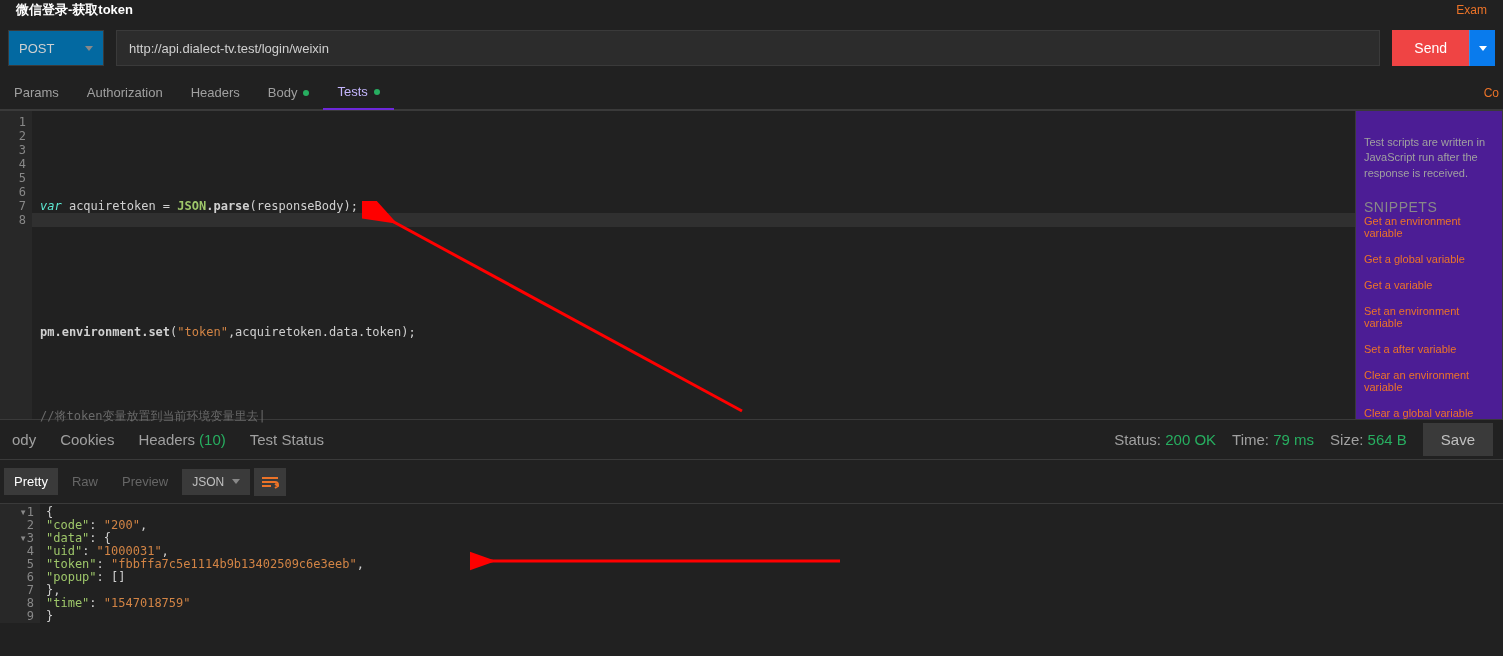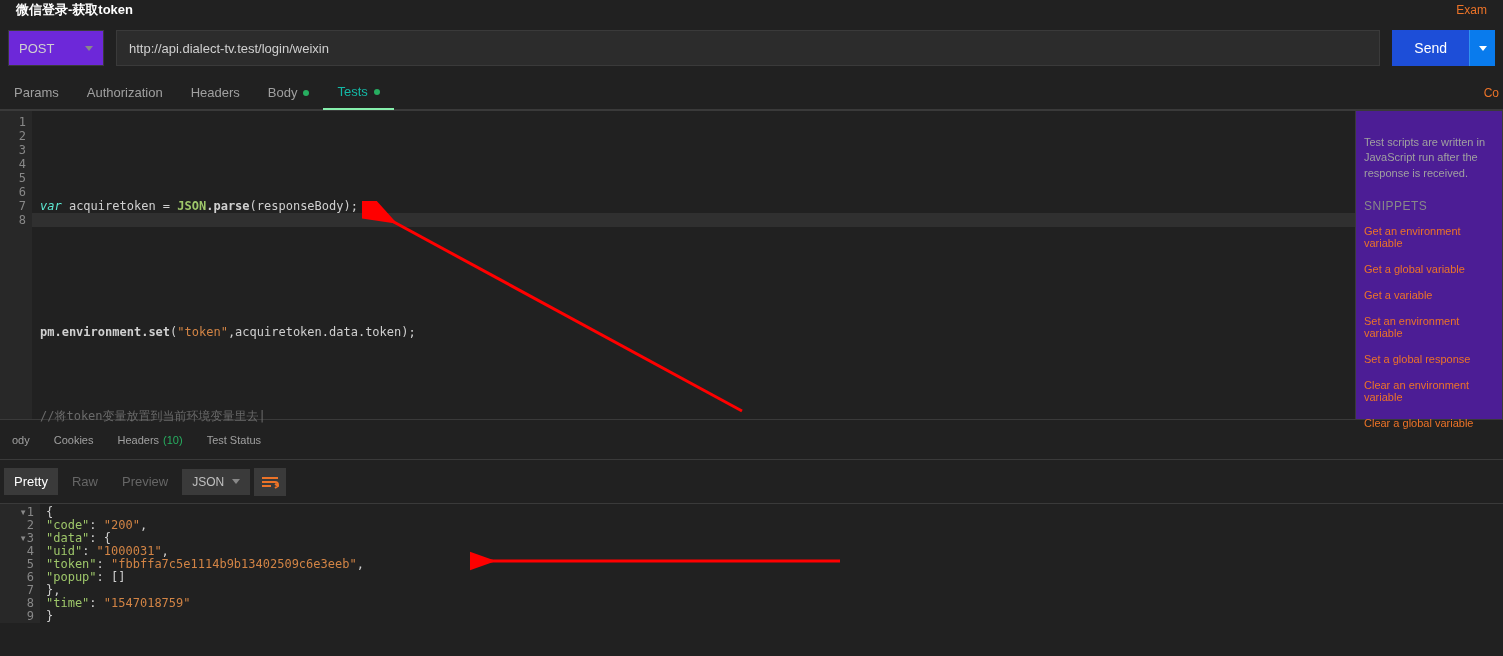--- a/index.html
+++ b/index.html
@@ -11,68 +11,68 @@
     width: 1503px;
     height: 656px;
     overflow: hidden;
   }
   .crumb-bar { display: flex; align-items: center; justify-content: space-between; height: 20px; padding: 0 16px; }
   .crumb { color: #fff; font-size: 13px; font-weight: bold; }
   .exam-link { color: #ec7328; cursor: pointer; }
 
   .req-row { display: flex; align-items: center; gap: 12px; height: 56px; padding: 10px 8px; }
   .method-select {
-    width: 96px; height: 36px; background: #6d28d9; border: 1px solid #3a3a3a;
+    width: 96px; height: 36px; background: #0369a1; border: 1px solid #3a3a3a;
     display: flex; align-items: center; justify-content: space-between;
     padding: 0 10px; color: #d0d0d0; font-size: 13px; cursor: pointer;
   }
   .caret-down { width:0; height:0; border-left:4px solid transparent; border-right:4px solid transparent; border-top:5px solid #888; }
   .url-input {
     flex: 1; height: 36px; background: #2c2c2c; border: 1px solid #3a3a3a;
     color: #d0d0d0; padding: 0 12px; font-size: 13px; outline: none;
   }
   .send-btn {
     display: flex; height: 36px;
   }
   .send-main {
-    background: #1d4ed8; color: #fff; padding: 0 22px;
+    background: #ef4444; color: #fff; padding: 0 22px;
     display: flex; align-items: center; font-size: 14px; font-weight: 500; cursor: pointer;
   }
   .send-drop {
     background: #097bed; width: 26px; border-left: 1px solid #2e92f0;
     display: flex; align-items: center; justify-content: center; cursor: pointer;
   }
 
   .req-tabs { display: flex; align-items: center; height: 34px; border-bottom: 1px solid #3a3a3a; padding-left: 0; }
   .rtab { padding: 0 14px; height: 34px; display:flex; align-items:center; color: #a0a0a0; font-size: 13px; cursor: pointer; gap:6px; }
-  .rtab.active { color: #14b8a6; border-bottom: 2px solid #86efac; }
+  .rtab.active { color: #c4b5fd; border-bottom: 2px solid #6d28d9; }
   .dot-green { width:6px; height:6px; border-radius:50%; background:#27ae60; }
   .co-link { margin-left:auto; color:#ec7328; padding-right:4px; }
 
   .editor-wrap { display: flex; height: 310px; }
   .code-area { flex:1; display:flex; border:1px solid #3a3a3a; border-left:none; border-right:none; position: relative; }
   .gutter { width: 32px; background:#282828; color:#888; font-family: Consolas, monospace; font-size:12px; text-align:right; padding: 4px 6px 0 0; line-height:14px; }
   .gutter div { height:14px; }
   .code-lines { flex:1; font-family: Consolas, monospace; font-size:12px; padding: 4px 0 0 8px; line-height:14px; white-space: pre; position: relative; }
   .code-lines .ln { height:14px; }
   .kw { color:#5eead4; font-style:italic; }
   .fn { color:#d0d0d0; font-weight:bold; }
   .cls { color:#9ec76a; font-weight:bold; }
   .prop { color:#d0d0d0; }
   .str { color:#d28445; }
   .cmt { color:#6a6a6a; }
   .sep { color:#d0d0d0; }
   .line-hl { position:absolute; left:0; right:0; top:102px; height:14px; background:#303030; z-index:-1; }
 
   .snippet-pane { width: 148px; background:#4c1d95; border:1px solid #3a3a3a; padding:24px 8px; font-size:11px; }
   .snip-desc { color:#a0a0a0; margin-bottom:18px; line-height:1.4; }
-  .snip-head { color:#888; font-size:12px; letter-spacing:0.5px; margin-bottom:12px; }
+  .snip-head { color:#888; font-size:14px; letter-spacing:0.5px; }
   .snip-link { color:#ec7328; margin-bottom:14px; cursor:pointer; display:block; }
 
-  .resp-tabs { display:flex; height:40px; border-bottom:1px solid #3a3a3a; font-size:11px; }
+  .resp-tabs { display:flex; align-items:center; height:40px; border-bottom:1px solid #3a3a3a; font-size:15px; }
   .restab { padding:0 12px; color:#a0a0a0; cursor:pointer; height:40px; display:flex; align-items:center; gap:4px; }
   .hdr-count { color:#27ae60; }
   .status-block { margin-left:auto; display:flex; align-items:center; gap:16px; padding-right:10px; }
   .sk { color:#a0a0a0; }
   .sv-green { color:#27ae60; }
   .sv-blue { color:#27ae60; }
   .save-btn { background:#3a3a3a; color:#c0c0c0; padding:8px 18px; cursor:pointer; }
 
   .resp-toolbar { display:flex; align-items:center; height:44px; gap:4px; padding:0 0 0 4px; border-bottom:1px solid #3a3a3a; }
   .vtab { padding:6px 10px; color:#a0a0a0; cursor:pointer; font-size:13px; }
@@ -163,34 +163,40 @@
       </svg>
     </div>
   </div>
   <div class="snippet-pane">
     <div class="snip-desc">Test scripts are written in JavaScript run after the response is received.</div>
     <div class="snip-head">SNIPPETS</div>
     <span class="snip-link">Get an environment variable</span>
     <span class="snip-link">Get a global variable</span>
     <span class="snip-link">Get a variable</span>
     <span class="snip-link">Set an environment variable</span>
-    <span class="snip-link">Set a global response</span>
+    <span class="snip-link">Set a after variable</span>
     <span class="snip-link">Clear an environment variable</span>
     <span class="snip-link">Clear a global variable</span>
   </div>
 </div>
 
 <div class="resp-tabs">
   <div class="restab">ody</div>
   <div class="restab">Cookies</div>
   <div class="restab">
       <span>Headers</span> 
       <span class="hdr-count">(10)</span>
     </div>
   <div class="restab">Test Status</div>
+  <div class="status-block">
+    <span><span class="sk">Status:</span> <span class="sv-green">200 OK</span></span>
+    <span><span class="sk">Time:</span> <span class="sv-blue">79 ms</span></span>
+    <span><span class="sk">Size:</span> <span class="sv-blue">564 B</span></span>
+    <div class="save-btn">Save</div>
+  </div>
 </div>
 
 <div class="resp-toolbar">
   <div class="vtab active">Pretty</div>
   <div class="vtab disabled">Raw</div>
   <div class="vtab disabled">Preview</div>
   <div class="fmt-select">
     <span>JSON</span>
     <span class="caret-down"></span>
   </div>

